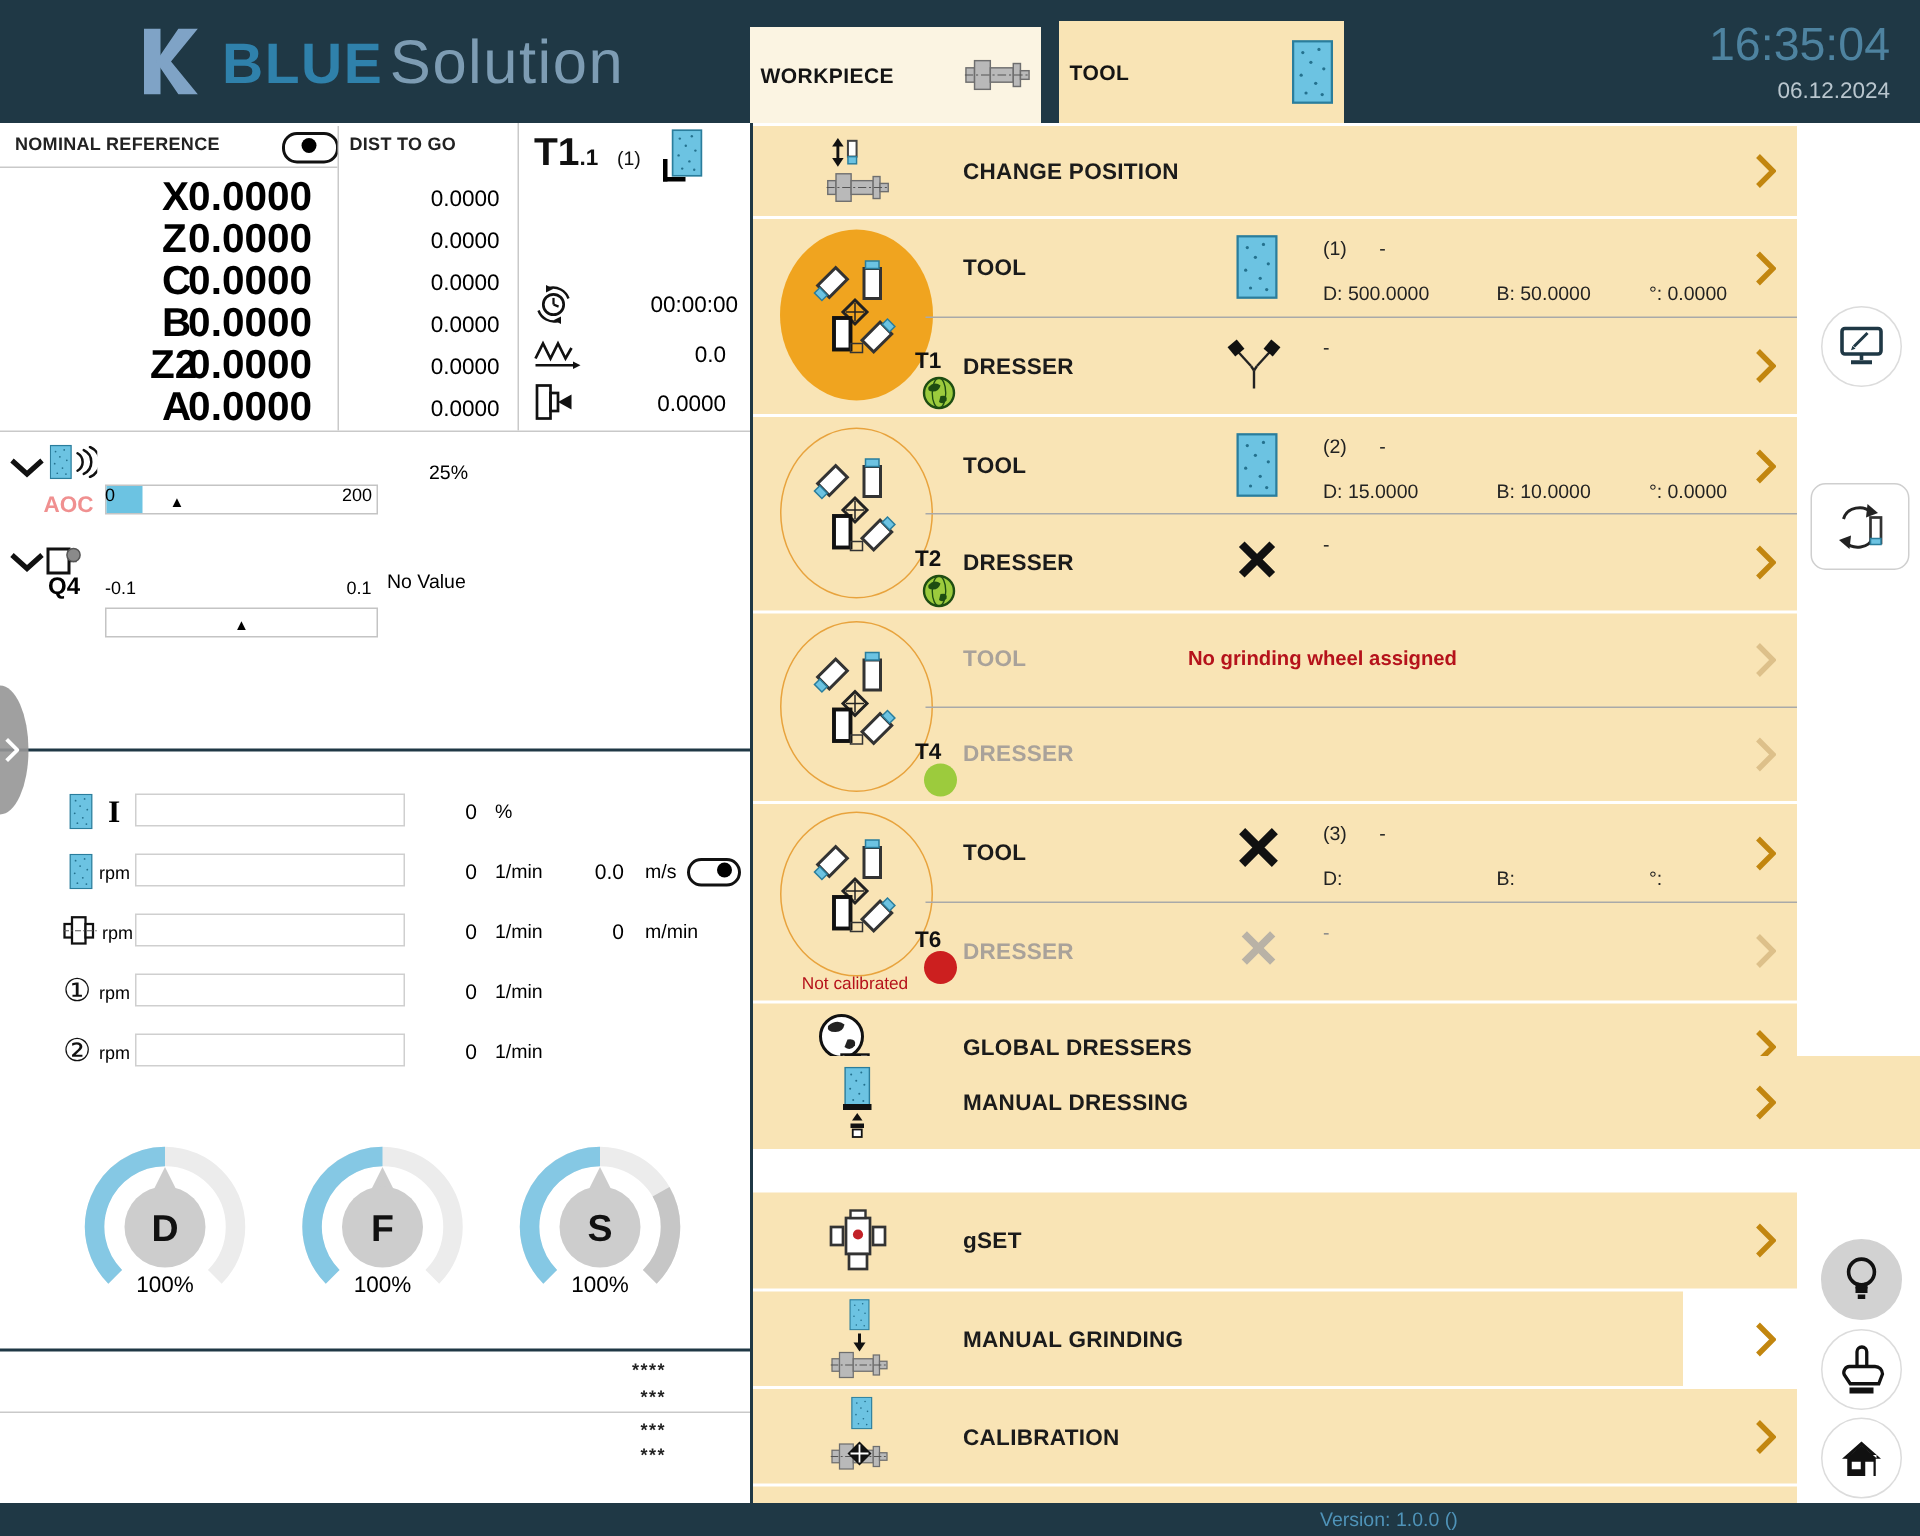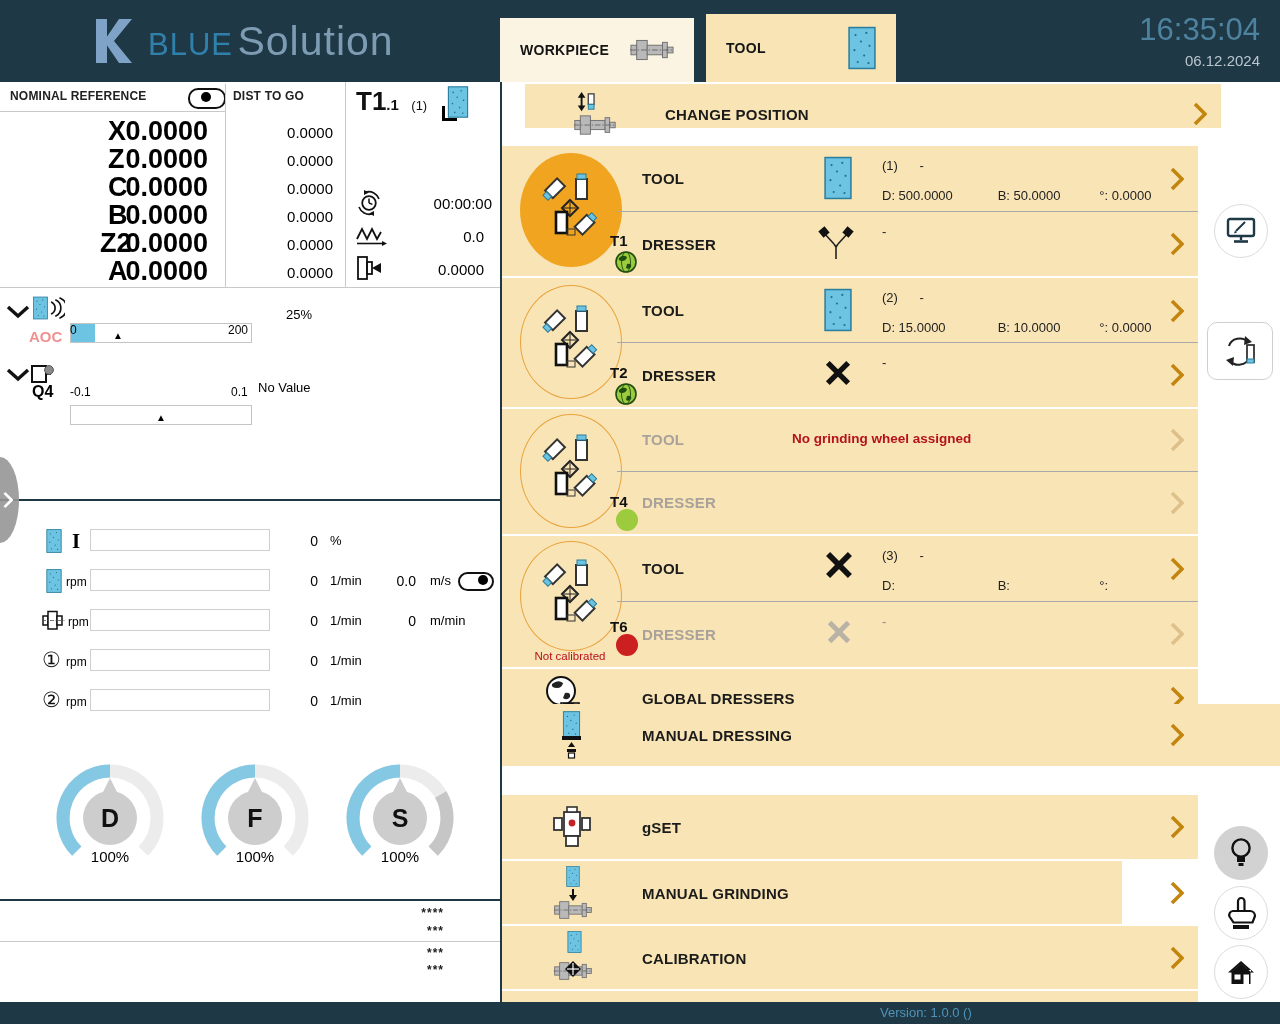--- a/index.html
+++ b/index.html
@@ -2,23 +2,23 @@
 <html><head>
 <meta charset="utf-8">
 <style>
   html,body{margin:0;padding:0}
   body{width:1280px;height:1024px;position:relative;background:#fff;
        font-family:"Liberation Sans",sans-serif;color:#111;overflow:hidden}
   .abs{position:absolute}
   
   #topbar{left:0;top:0;width:1280px;height:82px;background:#1f3845}
   .brand{left:96px;top:18px;height:46px;display:flex;align-items:center;gap:12px}
-  .brand-bold{font-size:31px;font-weight:normal;color:#2f81ab;letter-spacing:1px}
+  .brand-bold{font-size:38px;font-weight:bold;color:#2f81ab;letter-spacing:1px}
   .brand-light{font-size:41px;font-weight:300;color:#7d9cb3;letter-spacing:1px}
-  .tab{display:flex;align-items:center;justify-content:space-between;padding:0 20px;box-sizing:border-box;cursor:pointer}
+  .tab{display:flex;align-items:center;justify-content:space-between;padding:0 7px;box-sizing:border-box;cursor:pointer}
   .tab-label{font-size:14px;font-weight:700;color:#141414;letter-spacing:.3px}
   #tab-workpiece{left:500px;top:18px;width:194px;height:64px;background:#fbf4e2}
   #tab-tool{left:706px;top:14px;width:190px;height:68px;background:#f9e4b5}
   .clock-time{left:1100px;top:12px;width:160px;text-align:right;font-size:31px;color:#4e83a0}
   .clock-date{left:1100px;top:52px;width:160px;text-align:right;font-size:15px;color:#b9c6ce}
   
   .hline{background:#c9c9c9;height:1px}
   .vline{background:#c9c9c9;width:1px}
   .navyline{background:#1f3845}
   .colhdr{font-size:12px;font-weight:600;color:#222;letter-spacing:.2px}
@@ -462,21 +462,21 @@
 
 <div class="abs navyline" style="left:0;top:899px;width:500px;height:2px"></div>
 <div class="abs msg" style="left:0;top:906px;width:444px">****</div>
 <div class="abs msg" style="left:0;top:924px;width:444px">***</div>
 <div class="abs hline" style="left:0;top:941px;width:500px"></div>
 <div class="abs msg" style="left:0;top:946px;width:444px">***</div>
 <div class="abs msg" style="left:0;top:963px;width:444px">***</div>
 
 <div class="abs" style="left:500px;top:82px;width:2px;height:921px;background:#1f3845"></div>
 
-<div class="abs mrow" style="left:525px;top:84px;width:696px;height:44px">
+<div class="abs mrow" style="left:502px;top:84px;width:696px;height:60px">
   <svg class="abs" style="left:46px;top:7px" width="48" height="46">
       <use href="#sym-cp"></use>
     </svg>
   <span class="abs mlabel" style="left:140px;top:22px">CHANGE POSITION</span>
   <svg class="abs chev" style="left:668px;top:18px" width="14" height="24">
       <use href="#sym-chev"></use>
     </svg>
 </div>
 
 <div class="abs mgroup" style="left:502px;top:146px;width:696px;height:130px">

